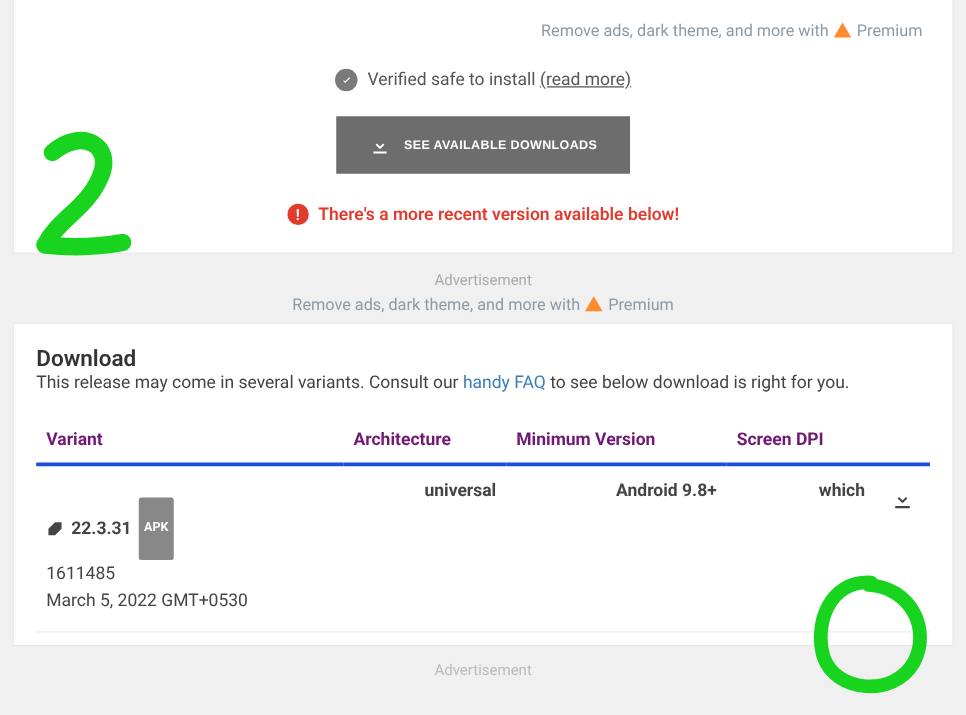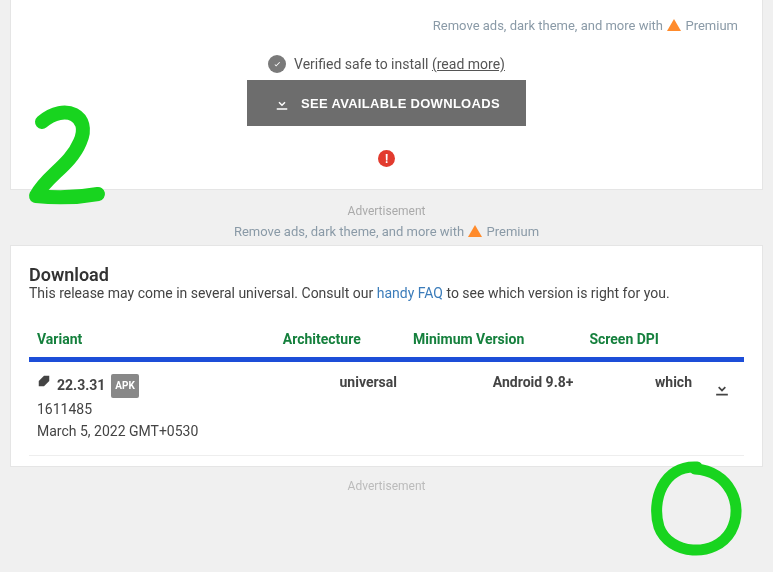--- a/index.html
+++ b/index.html
@@ -48,39 +48,39 @@
       left: 0; top: 0;
       border-left: 7px solid transparent;
       border-right: 7px solid transparent;
       border-bottom: 12px solid #ff8b2c;
     }
     .verified-row {
       display: flex;
       justify-content: center;
       align-items: center;
       gap: 8px;
-      margin-bottom: 7px;
+      margin-bottom: 20px;
       color: #555;
       font-size: 14px;
     }
     .check-icon {
       width: 18px; height: 18px;
       border-radius: 50%;
       background: #7a7a7a;
       display: inline-flex;
       align-items: center;
       justify-content: center;
     }
     .check-icon svg { width: 11px; height: 11px; fill: #fff; }
     .read-more { color: #555; }
     .download-btn {
       background: #6d6d6d;
       color: #fff;
       font-weight: 700;
-      font-size: 13px;
+      font-size: 10px;
       letter-spacing: 0.3px;
       padding: 14px 26px;
       border: none;
       display: inline-flex;
       align-items: center;
       gap: 10px;
       cursor: pointer;
     }
     .download-btn svg { width: 18px; height: 18px; fill: #fff; }
     .warning-row {
@@ -128,41 +128,41 @@
       font-size: 14px;
       color: #444;
       margin-bottom: 20px;
     }
     .card-bottom .desc a { color: #3b7cba; text-decoration: none; text-align: right; }
     table { width: 100%; border-collapse: collapse; }
     th {
       text-align: left;
       font-weight: 700;
       font-size: 14px;
-      color: #15803d;
+      color: #701a75;
       padding: 10px 8px;
-      border-bottom: 5px solid #1d4ed8;
+      border-bottom: 3px solid #1d4ed8;
     }
     td {
       padding: 12px 8px;
       vertical-align: top;
       font-size: 14px;
       color: #444;
       border-bottom: 1px solid #eee;
     }
     td.bold { font-weight: 700; text-align: right; }
     .variant-cell { line-height: 1.6; }
-    .variant-top { display: flex; align-items: flex-start; gap: 6px; }
+    .variant-top { display: flex; align-items: center; gap: 6px; margin-top: 13px; }
     .variant-top svg { width: 14px; height: 14px; fill: #444; }
     .apk-badge {
       background: #888;
       color: #fff;
       font-size: 10px;
       font-weight: 700;
-      padding: 4px 4px;
+      padding: 17px 4px;
       border-radius: 2px;
     }
     .dl-icon-btn {
       background: none;
       border: none;
       cursor: pointer;
       padding: 4px;
     }
     .dl-icon-btn svg { width: 20px; height: 20px; fill: #444; }
     .footer-text {
@@ -224,38 +224,39 @@
 
   <button class="download-btn">
     <svg viewBox="0 0 24 24">
         <path d="M12 3v10.6l3.3-3.3 1.4 1.4L12 16.4 7.3 11.7l1.4-1.4L12 13.6V3h0zM5 19h14v2H5z"></path>
       </svg>
     <span>SEE AVAILABLE DOWNLOADS</span>
   </button>
 
   <div class="warning-row">
     <span class="warning-icon">!</span>
+    <a href="#" style="color:#e23b2e;text-decoration:none">There's a more recent version available below!</a>
   </div>
 </div>
 
 <div class="ad-gap">
   <div class="ad-label">Advertisement</div>
   <div class="ad-premium">
     <a href="#" style="color:#8a9aa7;text-decoration:none">
       <span>Remove ads, dark theme, and more with </span>
       <span class="premium-logo"></span>
       <span>Premium</span>
     </a>
   </div>
 </div>
 
 <div class="card card-bottom">
   <h2>Download</h2>
   <p class="desc">
-    <span>This release may come in several universal. Consult our </span><a href="#">handy FAQ</a><span> to see which version is right for you.</span>
+    <span>This release may come in several variants. Consult our </span><a href="#">handy FAQ</a><span> to see below download is right for you.</span>
   </p>
   <table>
     <thead>
       <tr>
         <th>Variant</th>
         <th>Architecture</th>
         <th>Minimum Version</th>
         <th>Screen DPI</th>
         <th style="width:40px"></th>
       </tr>

